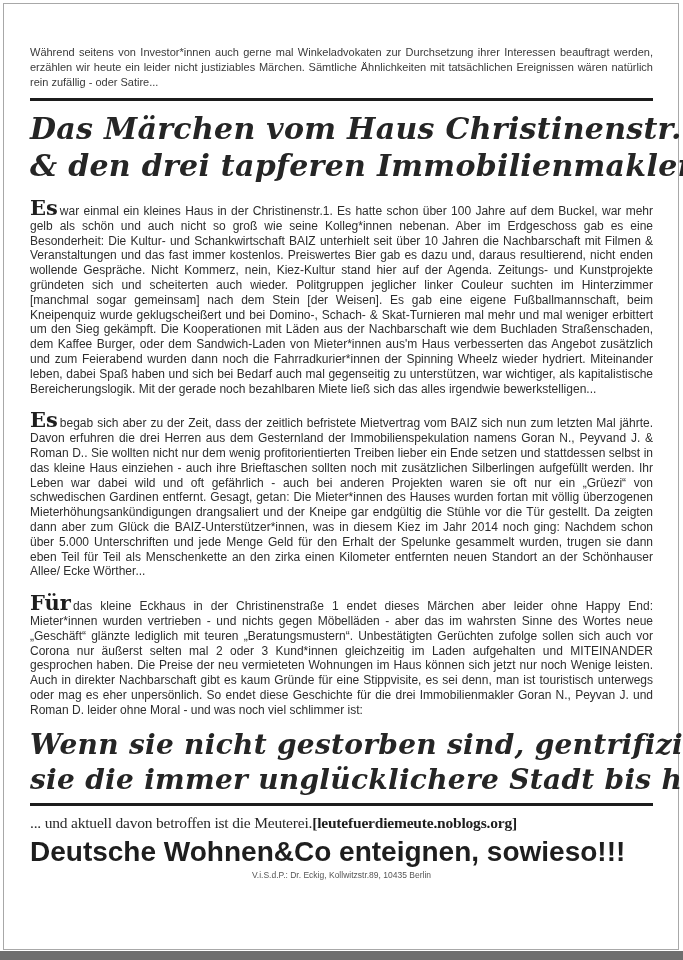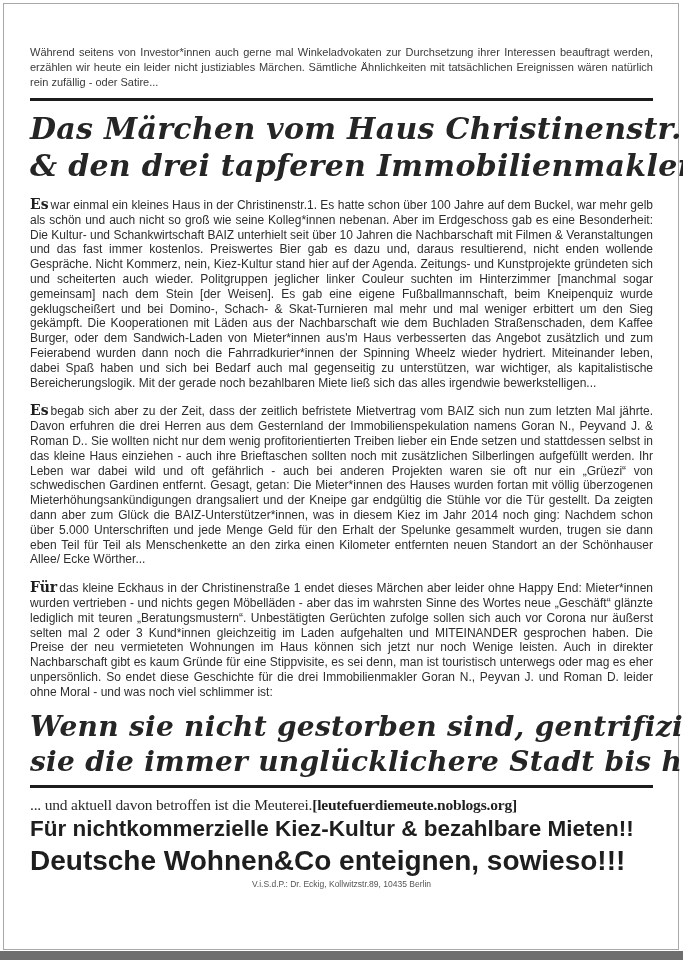--- a/index.html
+++ b/index.html
@@ -60,21 +60,21 @@
   .body-para {
     margin: 13px 0 0 0;
     font-size: 12px;
     line-height: 14.8px;
     text-align: justify;
     color: var(--text, #2e2e2e);
   }
   .dropcap {
     font-family: "DejaVu Serif", serif;
     font-weight: 700;
-    font-size: 14px;
+    font-size: 21px;
     line-height: 1;
     margin-right: 2px;
     color: #1e1e1e;
   }
 
   .closing { margin: 9px 0 0 0; }
   .closing .script-line { font-size: 28px; line-height: 35px; letter-spacing: 0.3px; }
 
   .meuterei {
     margin: 7px 0 0 0;
@@ -145,19 +145,18 @@
 
     <div class="closing">
       <span class="script-line">Wenn sie nicht gestorben sind, gentrifizieren</span>
       <span class="script-line">sie die immer unglücklichere Stadt bis heute...</span>
     </div>
 
     <hr class="rule rule-2">
 
     <p class="meuterei"><span>... und aktuell davon betroffen ist die Meuterei.</span><span class="link-part">[leutefuerdiemeute.noblogs.org]</span></p>
 
-    <div class="slogan2">Für nichtkommerzielle Kiez-Kultur &amp; bezahlbare Mieten!!</div>
     <div class="slogan3">Deutsche Wohnen&amp;Co enteignen, sowieso!!!</div>
 
     <p class="imprint">V.i.S.d.P.: Dr. Eckig, Kollwitzstr.89, 10435 Berlin</p>
 
   </div>
 </div>
 
 </body></html>

